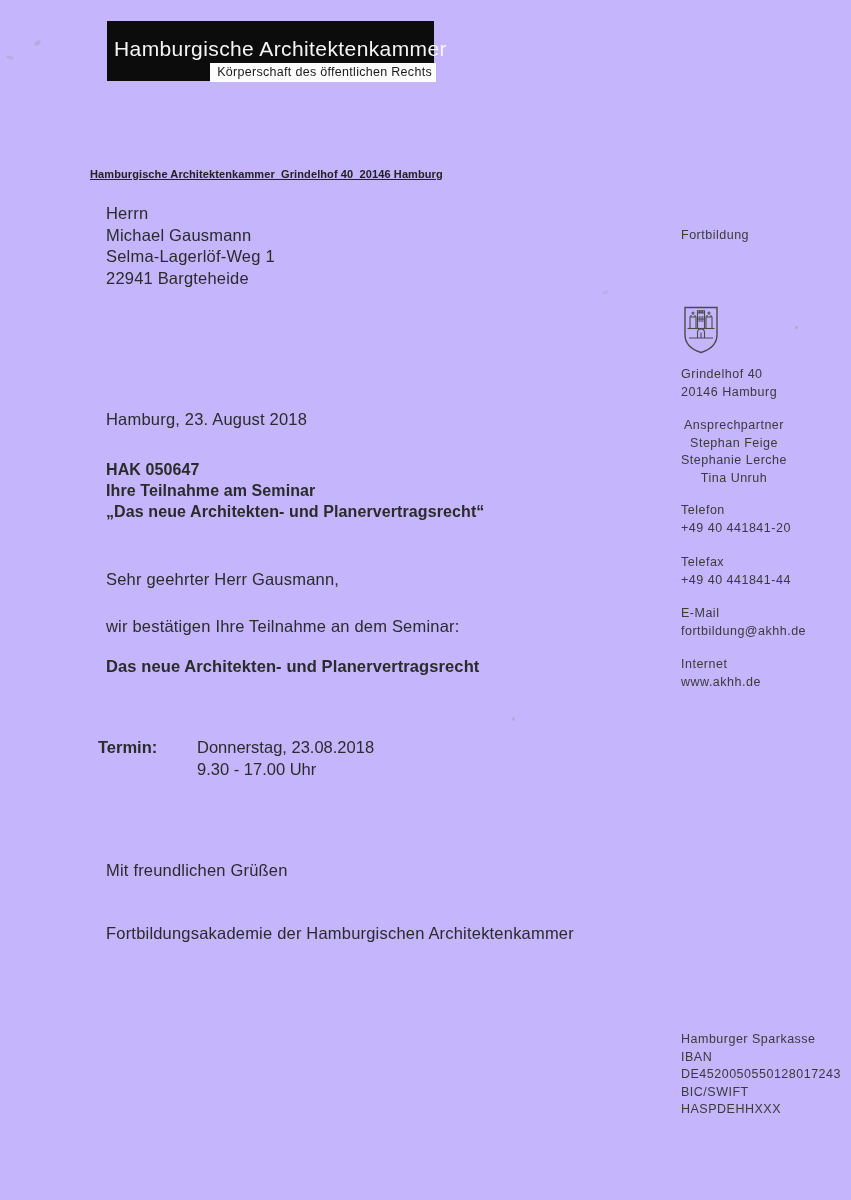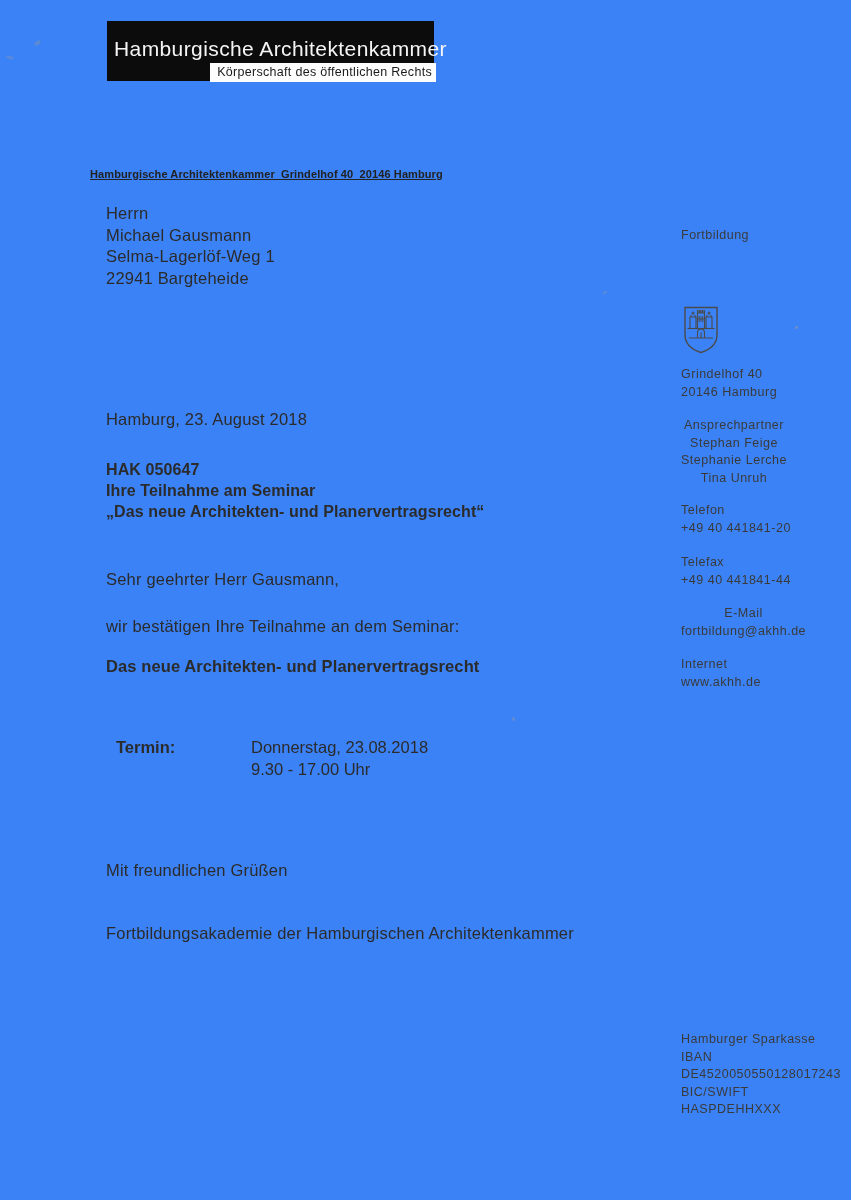--- a/index.html
+++ b/index.html
@@ -1,21 +1,21 @@
 <!DOCTYPE html>
 <html><head>
 <meta charset="utf-8">
 <style>
   html, body { margin: 0; padding: 0; background: #e8e8e8; }
   .page {
     position: relative;
     width: 851px;
     height: 1200px;
     margin: 0 auto;
-    background: #3b82f6;
+    background: #c4b5fd;
     overflow: hidden;
     font-family: "Liberation Sans", sans-serif;
     color: #2b2b2b;
   }
 
   
   .logo-box {
     position: absolute;
     left: 107px; top: 21px;
     width: 327px; height: 60px;
@@ -69,21 +69,21 @@
     left: 106px; top: 459px;
     font-size: 16px;
     line-height: 21px;
     font-weight: bold;
     letter-spacing: 0.1px;
   }
   .salutation { position: absolute; left: 106px; top: 570px; font-size: 16.5px; letter-spacing: 0.2px; }
   .confirmation { position: absolute; left: 106px; top: 617px; font-size: 16.5px; letter-spacing: 0.2px; }
   .seminar-title { position: absolute; left: 106px; top: 657px; font-size: 16.5px; font-weight: bold; letter-spacing: 0.1px; }
 
-  .detail-row { position: absolute; left: 116px; display: flex; font-size: 16.5px; line-height: 22px; gap: 36px; }
+  .detail-row { position: absolute; left: 98px; display: flex; font-size: 16.5px; line-height: 22px; }
   .detail-row .lbl { width: 99px; font-weight: bold; flex: 0 0 auto; }
   .row-termin { top: 736px; }
   .row-referent { top: 800px; }
 
   .closing { position: absolute; left: 106px; top: 861px; font-size: 16.5px; letter-spacing: 0.2px; }
   .signature { position: absolute; left: 106px; top: 924px; font-size: 16.5px; letter-spacing: 0.2px; text-align: right; }
 
   
   .sb {
     position: absolute;
@@ -93,21 +93,21 @@
     letter-spacing: 0.5px;
     color: #3a3a3a;
     white-space: nowrap;
   }
   .sb-dept { top: 227px; }
   .coat { position: absolute; left: 681px; top: 306px; }
   .sb-addr { top: 366px; }
   .sb-contacts { top: 417px; text-align: center; }
   .sb-phone { top: 502px; }
   .sb-fax { top: 554px; }
-  .sb-email { top: 605px; text-align: center; }
+  .sb-email { top: 605px; }
   .sb-web { top: 656px; }
   .sb-bank { top: 1031px; left: 681px; width: 170px; overflow: hidden; }
   .sb-bank div { white-space: nowrap; }
 
   
   .speck { position: absolute; background: #9a9a9a; border-radius: 50%; }
   .speck-1 { left: 34px; top: 41px; width: 7px; height: 4px; opacity: .35; transform: rotate(-35deg); }
   .speck-2 { left: 6px;  top: 56px; width: 8px; height: 3px; opacity: .3; transform: rotate(20deg); }
   .speck-3 { left: 602px; top: 291px; width: 6px; height: 3px; opacity: .25; transform: rotate(-30deg); }
   .speck-4 { left: 795px; top: 326px; width: 3px; height: 3px; opacity: .55; }

